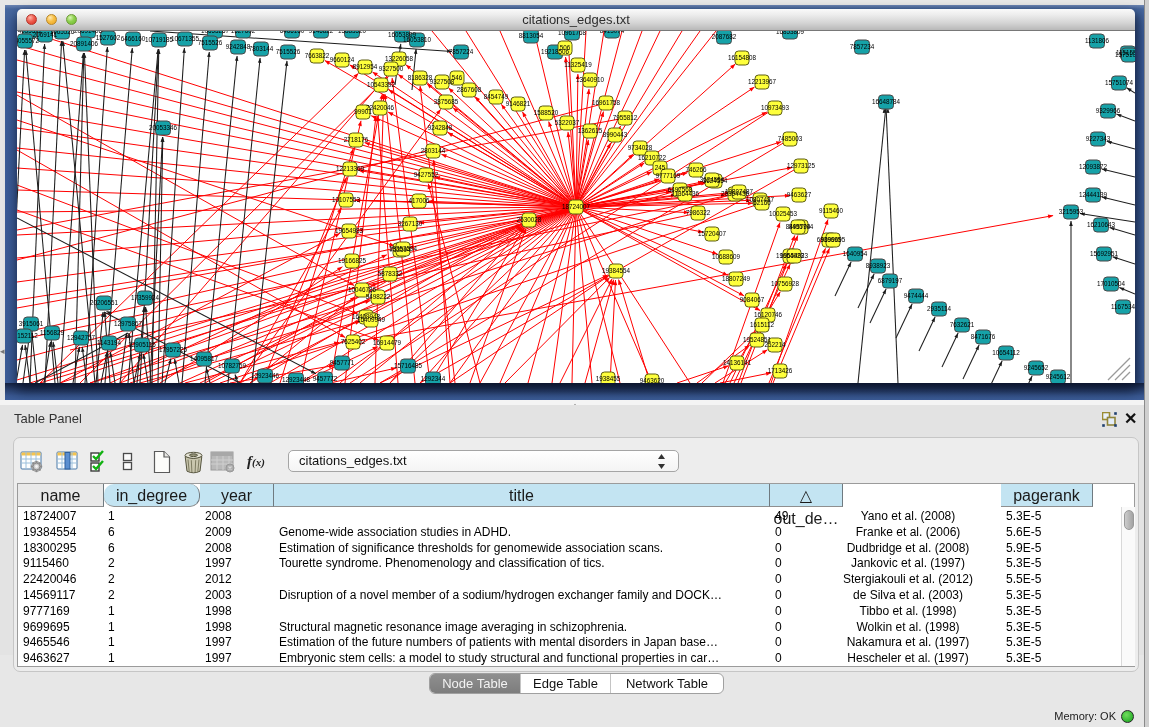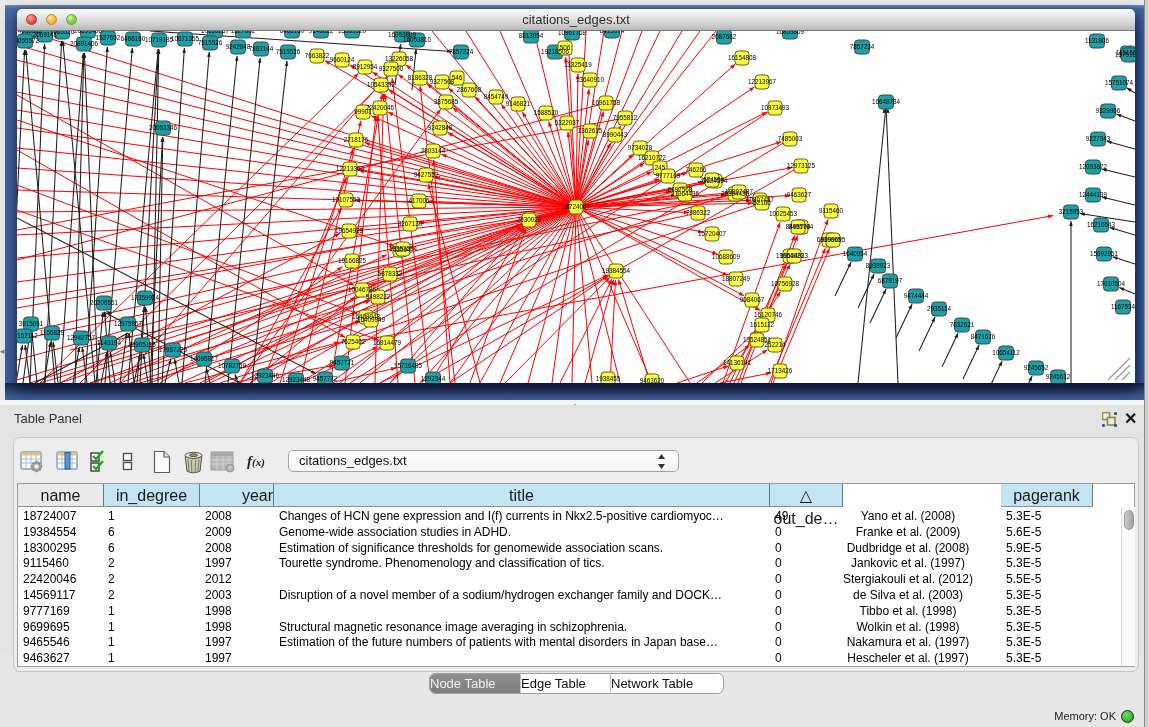--- a/index.html
+++ b/index.html
@@ -33,21 +33,21 @@
   font-size:16px;color:#1a1a1a;text-align:center;line-height:23px;border-bottom:1px solid #8f8f8f;}
 .trow {position:absolute;left:0;width:1100px;height:15.8px;font-size:12px;color:#000;}
 .trow span {position:absolute;top:0;white-space:nowrap;line-height:15.8px;}
 .trow .ctr {text-align:center;}
 #vscroll {position:absolute;left:1103px;top:23px;width:14px;height:159px;background:#fafafa;border-left:1px solid #d9d9d9;}
 #vthumb {position:absolute;left:2px;top:3px;width:10px;height:20px;border-radius:5px;
   background:linear-gradient(90deg,#cccccc,#a3a3a3);border:1px solid #999;}
 
 #tabs {position:absolute;left:429px;top:268px;height:21px;border:1px solid #a0a0a0;border-radius:6px;
   display:flex;overflow:hidden;background:#fff;}
-.tab {height:21px;font-size:13px;line-height:20px;text-align:left;color:#111;}
+.tab {height:21px;font-size:13px;line-height:20px;text-align:center;color:#111;}
 #tab1 {width:90px;background:linear-gradient(#8f8f8f,#7b7b7b);color:#f3f3f3;}
 #tab2 {width:91px;border-left:1px solid #c4c4c4;border-right:1px solid #c4c4c4;}
 #tab3 {width:112px;}
 #mem {position:absolute;right:28px;top:305px;font-size:11px;color:#222;}
 #memdot {position:absolute;left:1121px;top:305px;width:13px;height:13px;border-radius:50%;
   background:radial-gradient(circle at 40% 35%,#72dd5e,#2eb32e 70%);border:1.5px solid #262626;}
 
 #redge {position:absolute;left:1144px;top:0;width:5px;height:727px;background:#cfcfcf;border-left:1px solid #8a8a8a;}
 #caret {position:absolute;left:569px;top:397px;width:12px;height:8px;}
 #lcaret {position:absolute;left:0px;top:346px;font-size:9px;color:#777;}
@@ -935,41 +935,40 @@
           <circle cx="20" cy="18" r="4" fill="#adadad" stroke="#989898"></circle>
           <path d="M18.5 16.5 L21.5 19.5 M21.5 16.5 L18.5 19.5" stroke="#d8d8d8" stroke-width="1.2"></path>
         </svg></div>
     <div class="ticon" style="left:247px;top:48px;font-size:15px;font-style:italic;font-weight:bold;color:#222;font-family:'Liberation Serif',serif;">f<span style="font-size:11px;">(x)</span></div>
     <div id="dropdown">citations_edges.txt<span class="arr"><svg width="9" height="16" style="margin-top:3px">
             <path d="M4.5 0 L8 5 L1 5 Z" fill="#333"></path>
             <path d="M4.5 15 L8 10 L1 10 Z" fill="#333"></path>
           </svg></span></div>
     <div id="table">
       <div class="hcell" style="left:0;width:86px;background:#e9e9e9;">name</div>
-      <div class="hcell" style="left:86px;width:96px;">in_degree</div>
-      <div class="hcell" style="left:182px;width:74px;text-align:right;">year</div>
+      <div class="hcell" style="left:86px;width:96px;border-radius:10px;">in_degree</div>
+      <div class="hcell" style="left:182px;width:74px;">year</div>
       <div class="hcell" style="left:256px;width:496px;">title</div>
       <div class="hcell" style="left:752px;width:73px;">△ out_de…</div>
       <div class="hcell" style="left:983px;width:92px;">pagerank</div>
       <div class="trow" style="top:25.0px">
           <span style="left:5px">18724007</span>
           <span style="left:90px">1</span>
           <span style="left:187px">2008</span>
-          <span style="left:261px">Changes of HCN gene expression and I(f) currents in Nkx2.5-positive cardiomyoc…</span>
           <span style="left:757px">49</span>
           <span class="ctr" style="left:820px;width:140px">Yano et al. (2008)</span>
           <span style="left:988px">5.3E-5</span>
         </div>
 <div class="trow" style="top:40.8px">
           <span style="left:5px">19384554</span>
           <span style="left:90px">6</span>
           <span style="left:187px">2009</span>
           <span style="left:261px">Genome-wide association studies in ADHD.</span>
           <span style="left:757px">0</span>
-          <span class="ctr" style="left:820px;width:140px">Franke et al. (2009)</span>
+          <span class="ctr" style="left:820px;width:140px">Franke et al. (2006)</span>
           <span style="left:988px">5.6E-5</span>
         </div>
 <div class="trow" style="top:56.6px">
           <span style="left:5px">18300295</span>
           <span style="left:90px">6</span>
           <span style="left:187px">2008</span>
           <span style="left:261px">Estimation of significance thresholds for genomewide association scans.</span>
           <span style="left:757px">0</span>
           <span class="ctr" style="left:820px;width:140px">Dudbridge et al. (2008)</span>
           <span style="left:988px">5.9E-5</span>
@@ -1023,20 +1022,21 @@
           <span style="left:187px">1997</span>
           <span style="left:261px">Estimation of the future numbers of patients with mental disorders in Japan base…</span>
           <span style="left:757px">0</span>
           <span class="ctr" style="left:820px;width:140px">Nakamura et al. (1997)</span>
           <span style="left:988px">5.3E-5</span>
         </div>
 <div class="trow" style="top:167.2px">
           <span style="left:5px">9463627</span>
           <span style="left:90px">1</span>
           <span style="left:187px">1997</span>
+          <span style="left:261px">Embryonic stem cells: a model to study structural and functional properties in car…</span>
           <span style="left:757px">0</span>
           <span class="ctr" style="left:820px;width:140px">Hescheler et al. (1997)</span>
           <span style="left:988px">5.3E-5</span>
         </div>
       <div id="vscroll">
           <div id="vthumb"></div>
         </div>
     </div>
     <div id="tabs">
       <div class="tab" id="tab1">Node Table</div>

